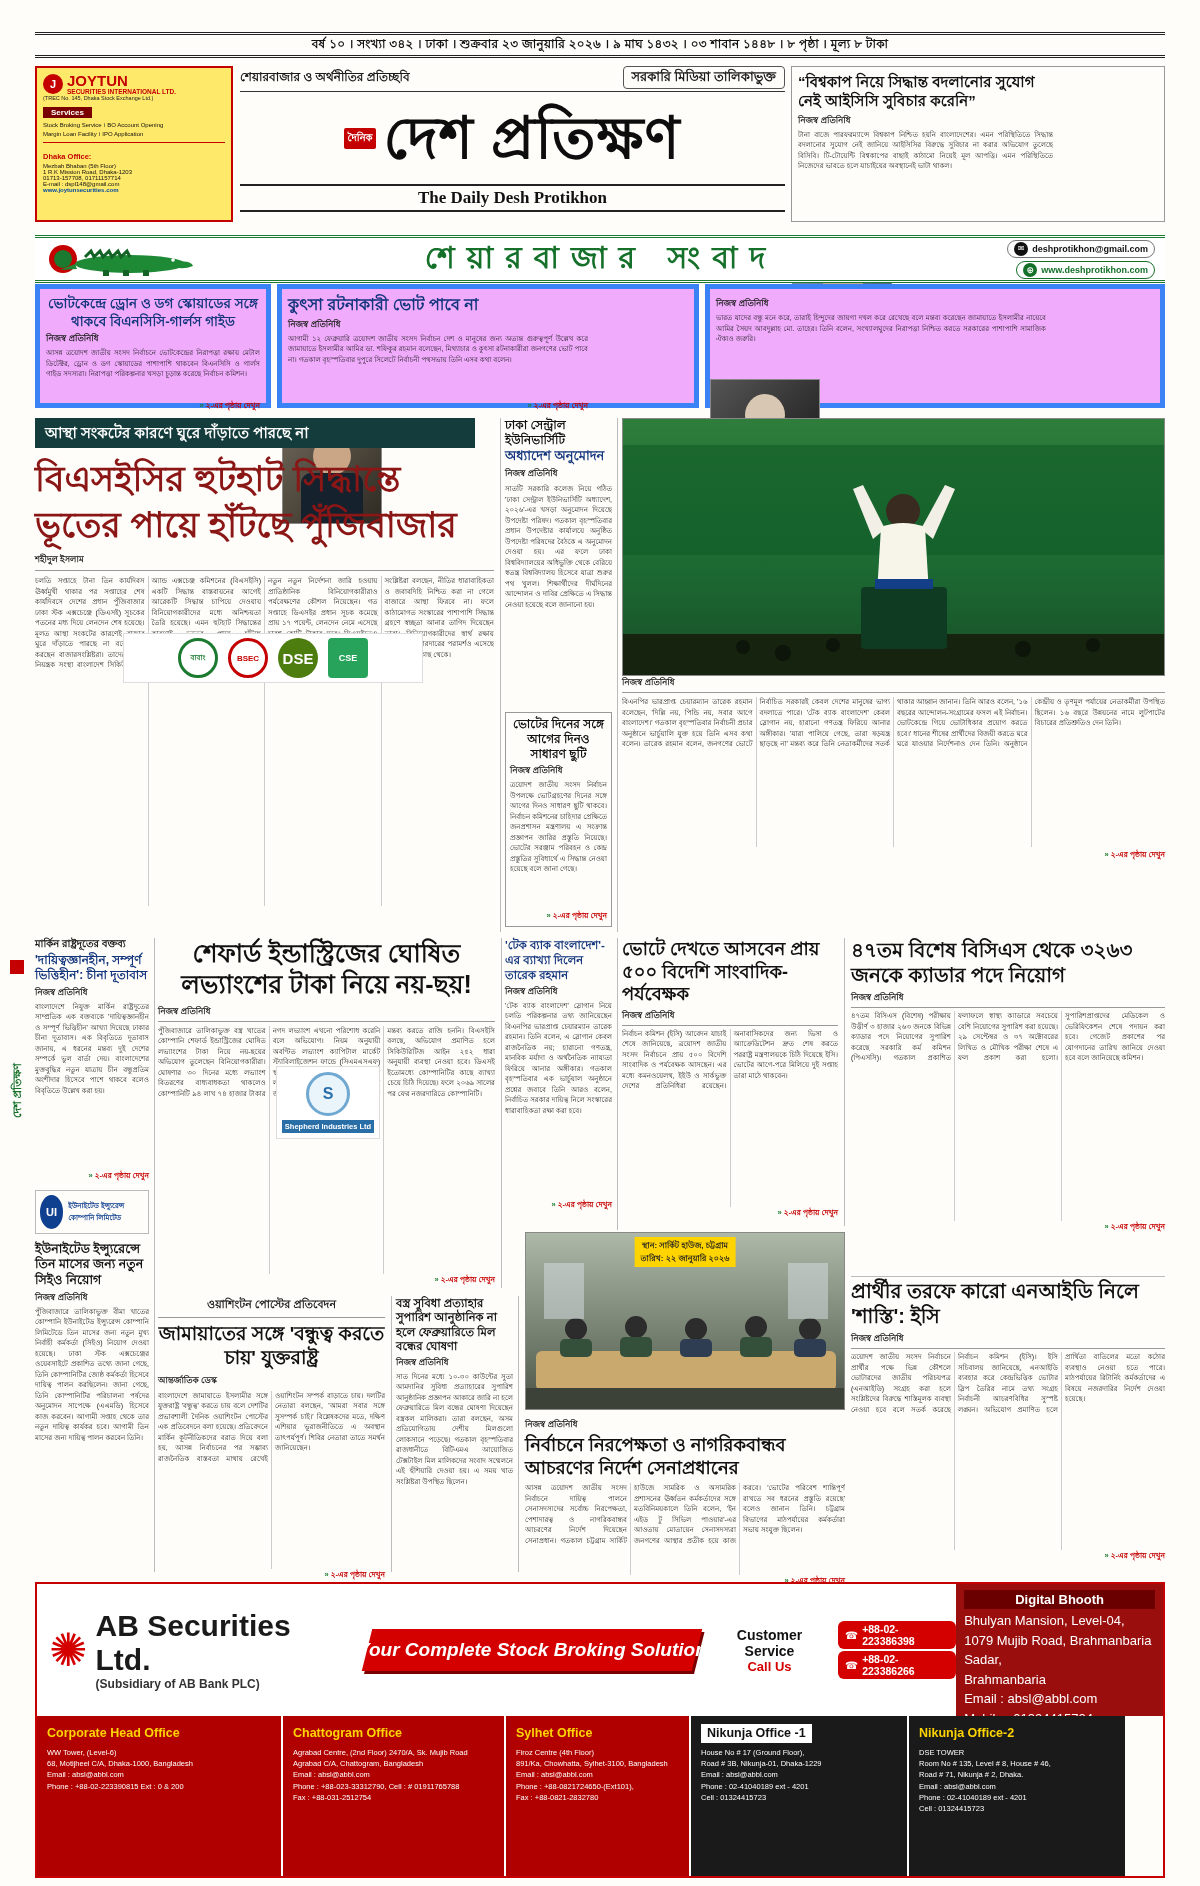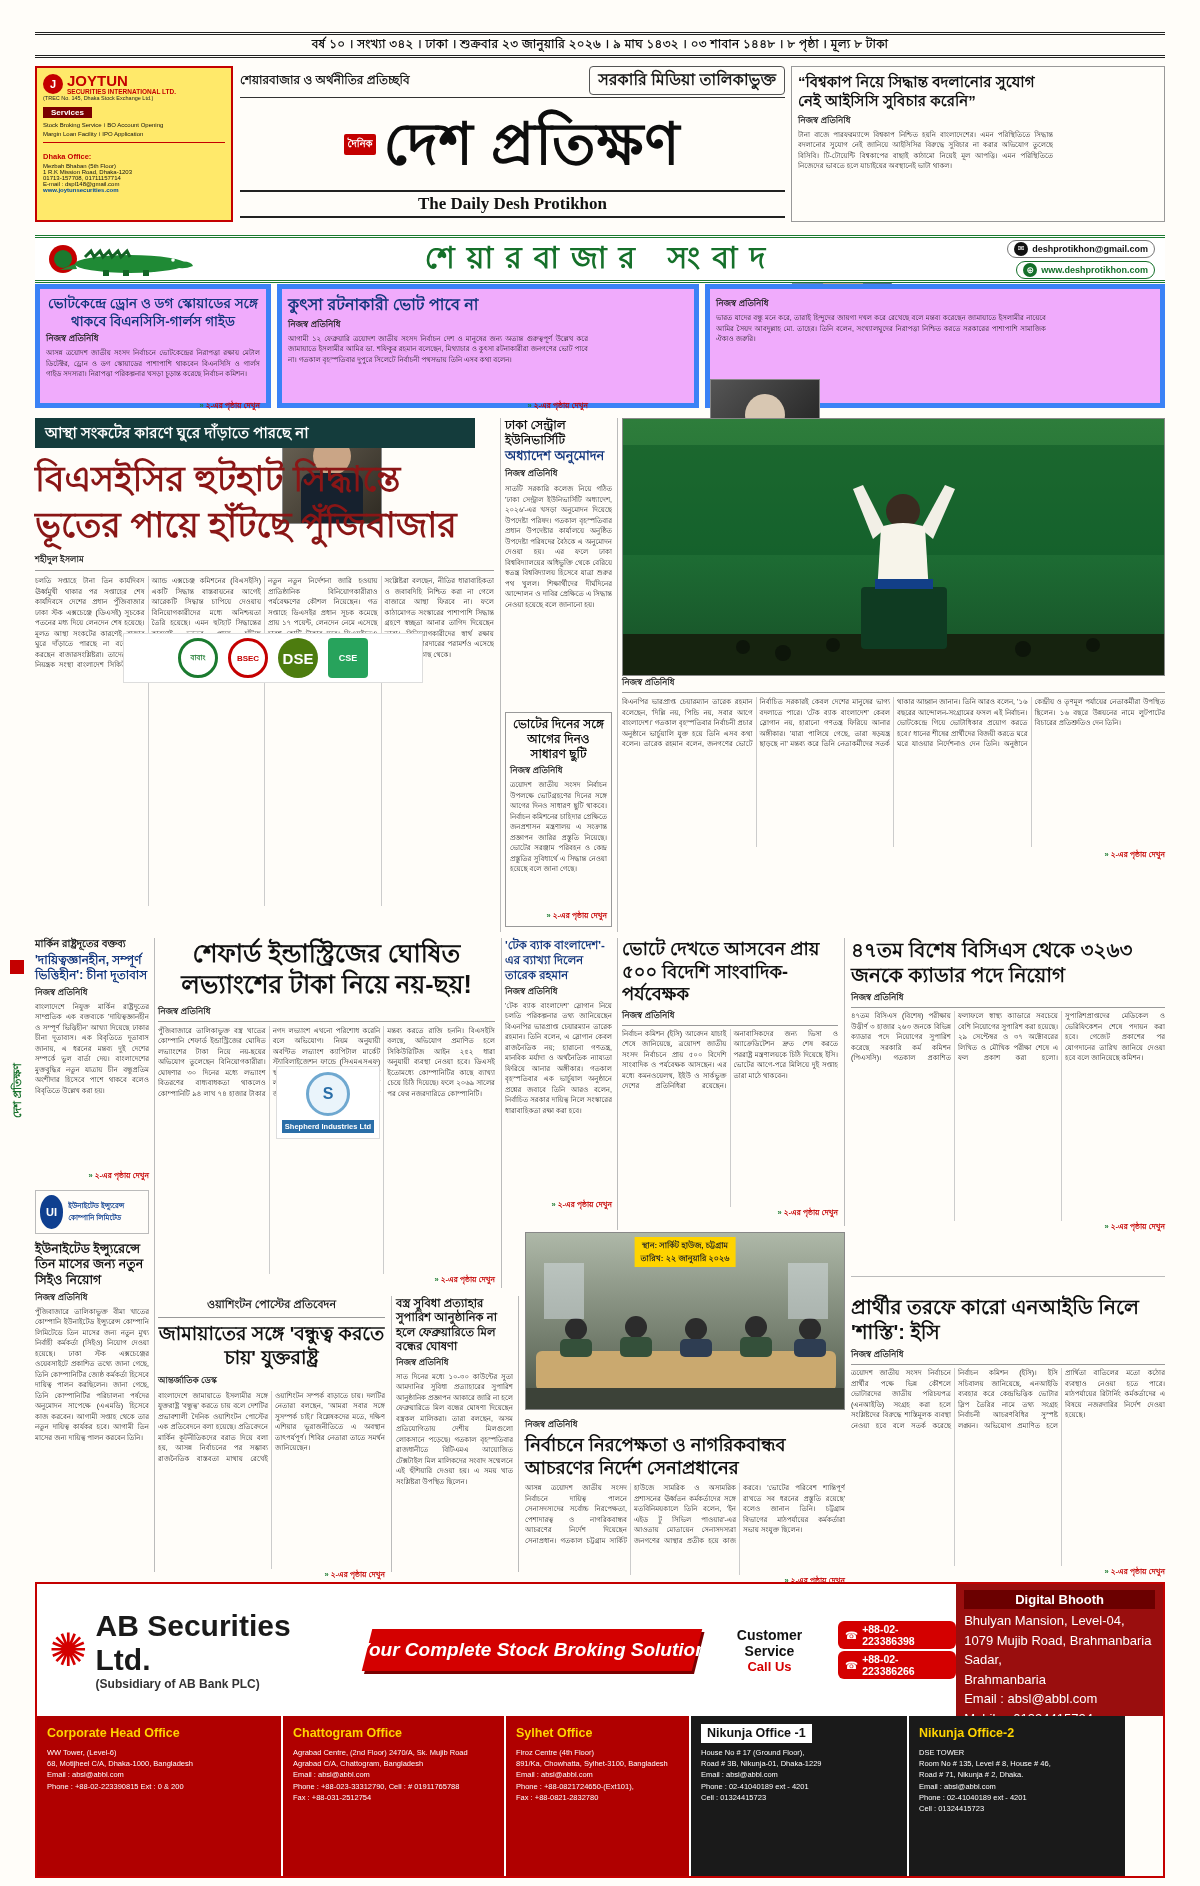--- a/index.html
+++ b/index.html
@@ -61,21 +61,21 @@
 1 R.K Mission Road, Dhaka-1203</div>
       <div style="font-size:6px;color:#111">01713-157708, 01711157714</div>
       <div style="font-size:6px;color:#111">E-mail : dspl148@gmail.com</div>
       <div style="font-size:6px;color:#004a9f;font-weight:bold">www.joytunsecurities.com</div>
     </div>
   </div>
 
   <div class="abs" style="left:240px;top:66px;width:545px;height:156px">
     <div style="display:flex;justify-content:space-between;align-items:center;border-bottom:1px solid #333;padding-bottom:2px">
       <span style="font-size:12px;font-weight:bold;color:#1a1a1a">শেয়ারবাজার ও অর্থনীতির প্রতিচ্ছবি</span>
-      <span style="font-size:16px;font-weight:bold;color:#1a1a1a;border:1px solid #555;border-radius:4px;padding:0 8px">সরকারি মিডিয়া তালিকাভুক্ত</span>
+      <span style="font-size:13px;font-weight:bold;color:#1a1a1a;border:1px solid #555;border-radius:4px;padding:0 8px">সরকারি মিডিয়া তালিকাভুক্ত</span>
     </div>
     <div style="display:flex;align-items:center;justify-content:center;gap:8px;height:92px">
       <span style="background:#c40000;color:#fff;font-size:10px;font-weight:bold;padding:2px 3px;border-radius:2px">দৈনিক</span>
       <span style="font-size:58px;font-weight:900;color:#0d0d0d;letter-spacing:1px;line-height:1">দেশ প্রতিক্ষণ</span>
     </div>
     <div style="border-top:2px solid #222;border-bottom:2px solid #222;text-align:center;padding:2px 0">
       <span style="font-family:'Liberation Serif',serif;font-size:17px;font-weight:bold;color:#111">The Daily Desh Protikhon</span>
     </div>
   </div>
 
@@ -293,21 +293,21 @@
         <rect x="262" y="30" width="40" height="56" fill="#d8dfe6" opacity="0.5"></rect>
     </svg>
   </div>
   <div class="abs" style="left:525px;top:1418px;width:320px;height:154px">
     <div class="byline">নিজস্ব প্রতিনিধি</div>
     <div class="hl-black" style="font-size:18px;margin:2px 0 4px">নির্বাচনে নিরপেক্ষতা ও নাগরিকবান্ধব আচরণের নির্দেশ সেনাপ্রধানের</div>
     <div class="body-sm cols3" style="height:92px">আসন্ন ত্রয়োদশ জাতীয় সংসদ নির্বাচনে দায়িত্ব পালনে সেনাসদস্যদের সর্বোচ্চ নিরপেক্ষতা, পেশাদারত্ব ও নাগরিকবান্ধব আচরণের নির্দেশ দিয়েছেন সেনাপ্রধান। গতকাল চট্টগ্রাম সার্কিট হাউজে সামরিক ও অসামরিক প্রশাসনের ঊর্ধ্বতন কর্মকর্তাদের সঙ্গে মতবিনিময়কালে তিনি বলেন, 'ইন এইড টু সিভিল পাওয়ার'-এর আওতায় মোতায়েন সেনাসদস্যরা জনগণের আস্থার প্রতীক হয়ে কাজ করবে। 'ভোটের পরিবেশ শান্তিপূর্ণ রাখতে সব ধরনের প্রস্তুতি রয়েছে' বলেও জানান তিনি। চট্টগ্রাম বিভাগের মাঠপর্যায়ের কর্মকর্তারা সভায় সংযুক্ত ছিলেন।</div>
     <div class="continue"><span class="jumpico">»</span><span>২-এর পৃষ্ঠায় দেখুন</span></div>
   </div>
 
-  <div class="abs" style="left:851px;top:1276px;width:314px;height:296px;border-top:1px solid #bbb;padding-top:18px">
+  <div class="abs" style="left:851px;top:1276px;width:314px;height:296px;border-top:1px solid #bbb;padding-top:2px">
     <div class="hl-black" style="font-size:20px">প্রার্থীর তরফে কারো এনআইডি নিলে 'শাস্তি': ইসি</div>
     <div class="byline" style="border-bottom:1px solid #999;padding-bottom:2px;margin:3px 0">নিজস্ব প্রতিনিধি</div>
     <div class="body-sm cols3" style="height:198px">ত্রয়োদশ জাতীয় সংসদ নির্বাচনে প্রার্থীর পক্ষে ভিন্ন কৌশলে ভোটারদের জাতীয় পরিচয়পত্র (এনআইডি) সংগ্রহ করা হলে সংশ্লিষ্টদের বিরুদ্ধে শাস্তিমূলক ব্যবস্থা নেওয়া হবে বলে সতর্ক করেছে নির্বাচন কমিশন (ইসি)। ইসি সচিবালয় জানিয়েছে, এনআইডি ব্যবহার করে কেন্দ্রভিত্তিক ভোটার স্লিপ তৈরির নামে তথ্য সংগ্রহ নির্বাচনী আচরণবিধির সুস্পষ্ট লঙ্ঘন। অভিযোগ প্রমাণিত হলে প্রার্থিতা বাতিলের মতো কঠোর ব্যবস্থাও নেওয়া হতে পারে। মাঠপর্যায়ের রিটার্নিং কর্মকর্তাদের এ বিষয়ে নজরদারির নির্দেশ দেওয়া হয়েছে।</div>
     <div class="continue"><span class="jumpico">»</span><span>২-এর পৃষ্ঠায় দেখুন</span></div>
   </div>
 
   <div class="abs adtop" style="left:35px;top:1582px;width:1130px;height:134px;display:flex;align-items:center">
     <div style="display:flex;align-items:center;gap:8px;padding:0 12px">
       <span style="color:#d40000;font-size:46px;line-height:1">✺</span>
       <div>

